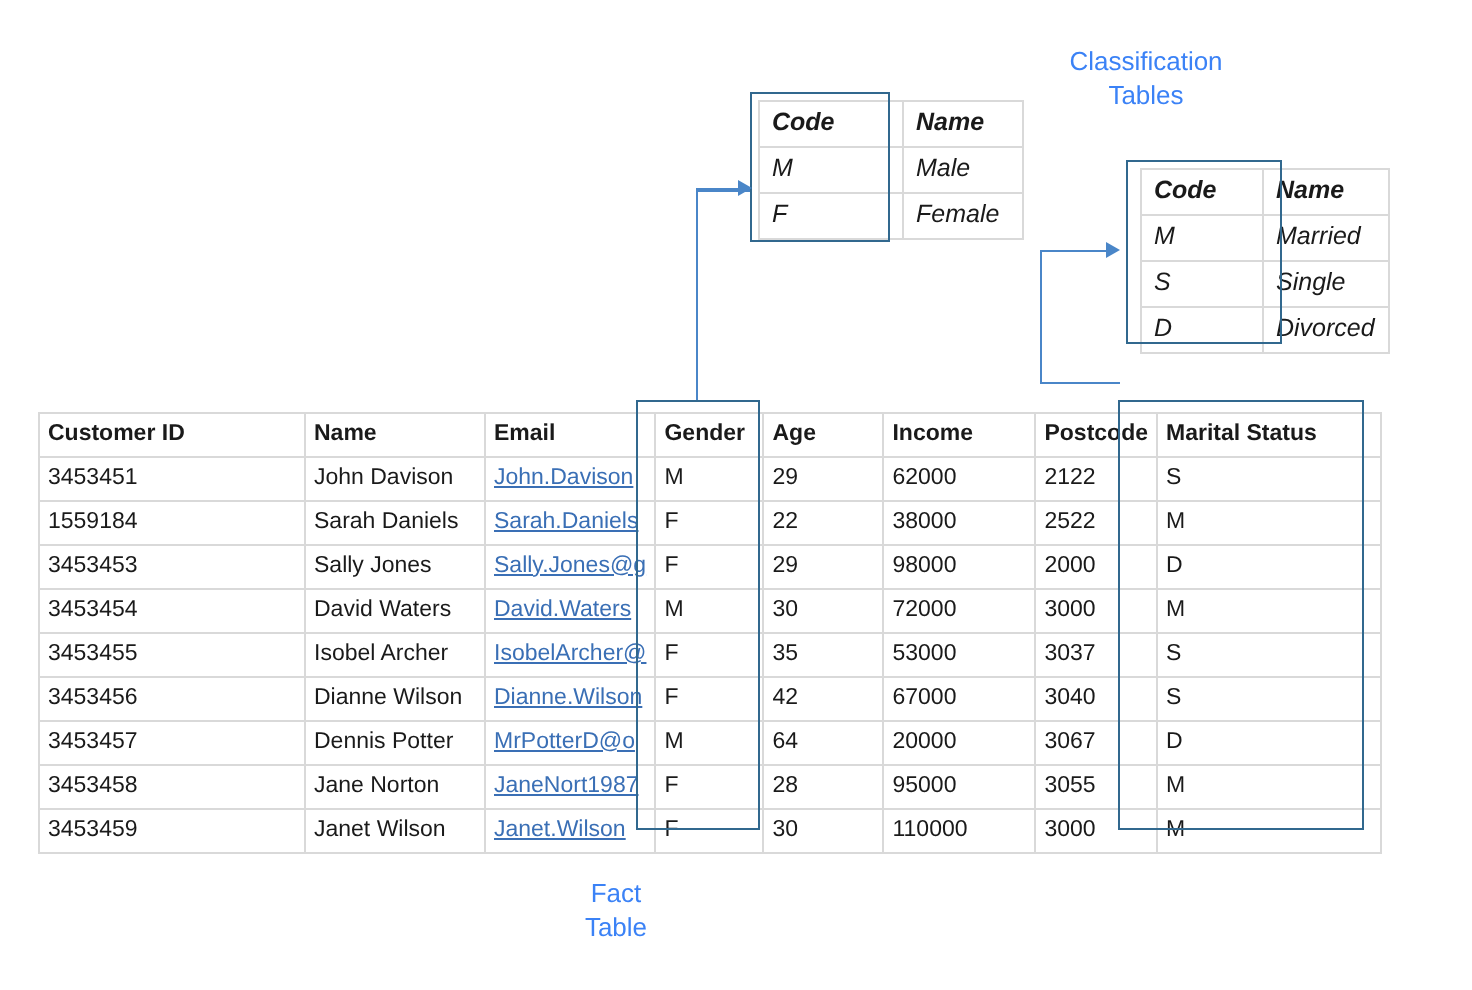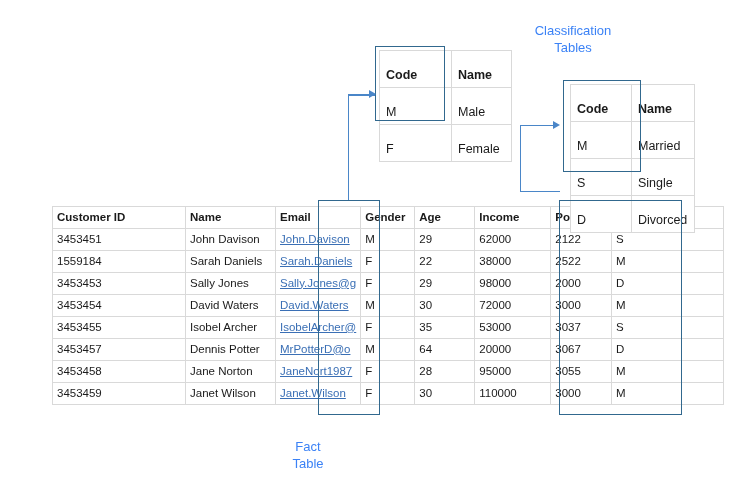--- a/index.html
+++ b/index.html
@@ -38,38 +38,38 @@
     font-weight: bold;
   }
 
   
   .lookup {
     position: absolute;
     z-index: 3;
   }
   .lookup table.grid td, .lookup table.grid th {
     font-size: 12.5px;
-    padding: 16px 5px 3px 6px;
+    padding: 2px 5px 3px 6px;
     height: 17px;
+    font-style: italic;
   }
   #gender-lookup { left: 379px; top: 50px; }
   #gender-lookup .col-code  { width: 72px; }
   #gender-lookup .col-name  { width: 60px; }
 
   #marital-lookup { left: 570px; top: 84px; }
   #marital-lookup .col-code { width: 61px; }
   #marital-lookup .col-name { width: 63px; }
 
   
   #fact-table {
     position: absolute;
     left: 19px;
     top: 206px;
     z-index: 2;
-    margin-left: 33px;
   }
   #fact-table .c-custid    { width: 133px; }
   #fact-table .c-name      { width: 90px;  }
   #fact-table .c-email     { width: 73px;  }
   #fact-table .c-gender    { width: 54px;  }
   #fact-table .c-age       { width: 60px;  }
   #fact-table .c-income    { width: 76px;  }
   #fact-table .c-postcode  { width: 56px;  }
   #fact-table .c-marital   { width: 112px; }
   #fact-table td.email-cell {
@@ -272,20 +272,30 @@
           <td>3453455</td>
           <td>Isobel Archer</td>
           <td class="email-cell"><span>IsobelArcher@</span></td>
           <td>F</td>
           <td>35</td>
           <td>53000</td>
           <td>3037</td>
           <td>S</td>
         </tr>
         <tr>
+          <td>3453456</td>
+          <td>Dianne Wilson</td>
+          <td class="email-cell"><span>Dianne.Wilson</span></td>
+          <td>F</td>
+          <td>42</td>
+          <td>67000</td>
+          <td>3040</td>
+          <td>S</td>
+        </tr>
+        <tr>
           <td>3453457</td>
           <td>Dennis Potter</td>
           <td class="email-cell"><span>MrPotterD@o</span></td>
           <td>M</td>
           <td>64</td>
           <td>20000</td>
           <td>3067</td>
           <td>D</td>
         </tr>
         <tr>

